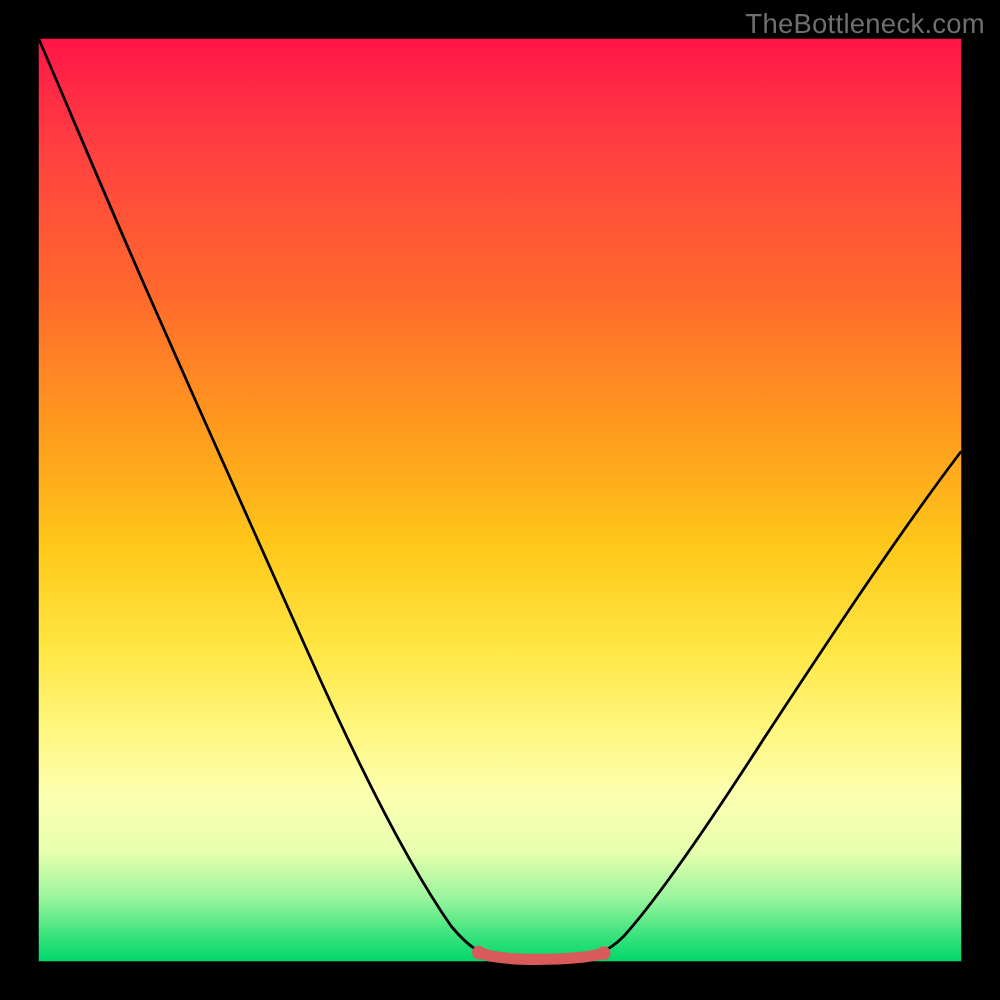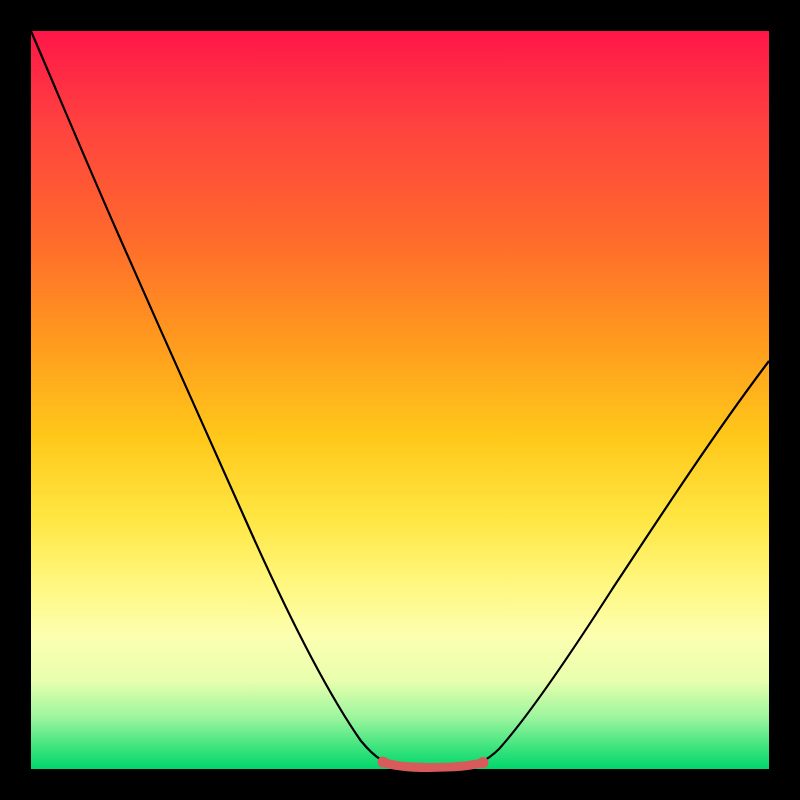--- a/index.html
+++ b/index.html
@@ -59,20 +59,21 @@
     width: 738px;
     height: 738px;
     overflow: visible;
   }
 </style>
 </head>
 <body>
 
 <div class="frame">
 
+  <div class="watermark">TheBottleneck.com</div>
 
   <div class="plot-area">
     <svg class="curve" viewBox="0 0 738 738" preserveAspectRatio="none">
       <path fill="none" stroke="#000" stroke-width="2.2" d="M 0 0
                C 30 70, 55 130, 88 205
                C 130 300, 170 390, 215 490
                C 255 580, 295 660, 330 710
                C 345 728, 355 733, 365 734
                C 380 736, 410 736, 430 735
                C 445 734, 455 731, 468 718

